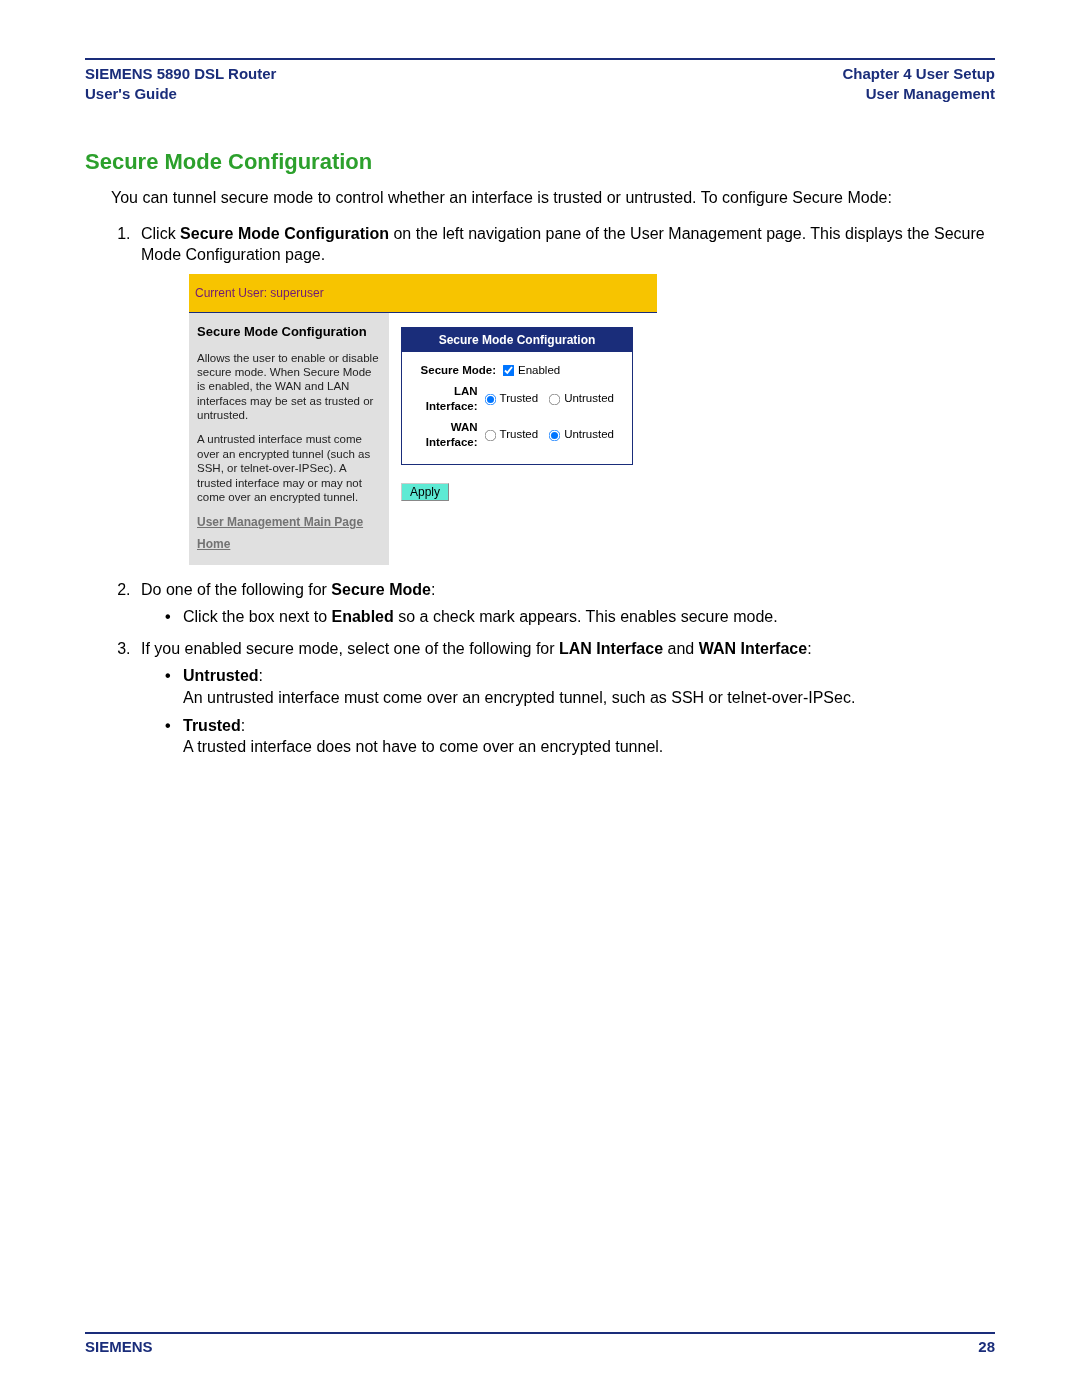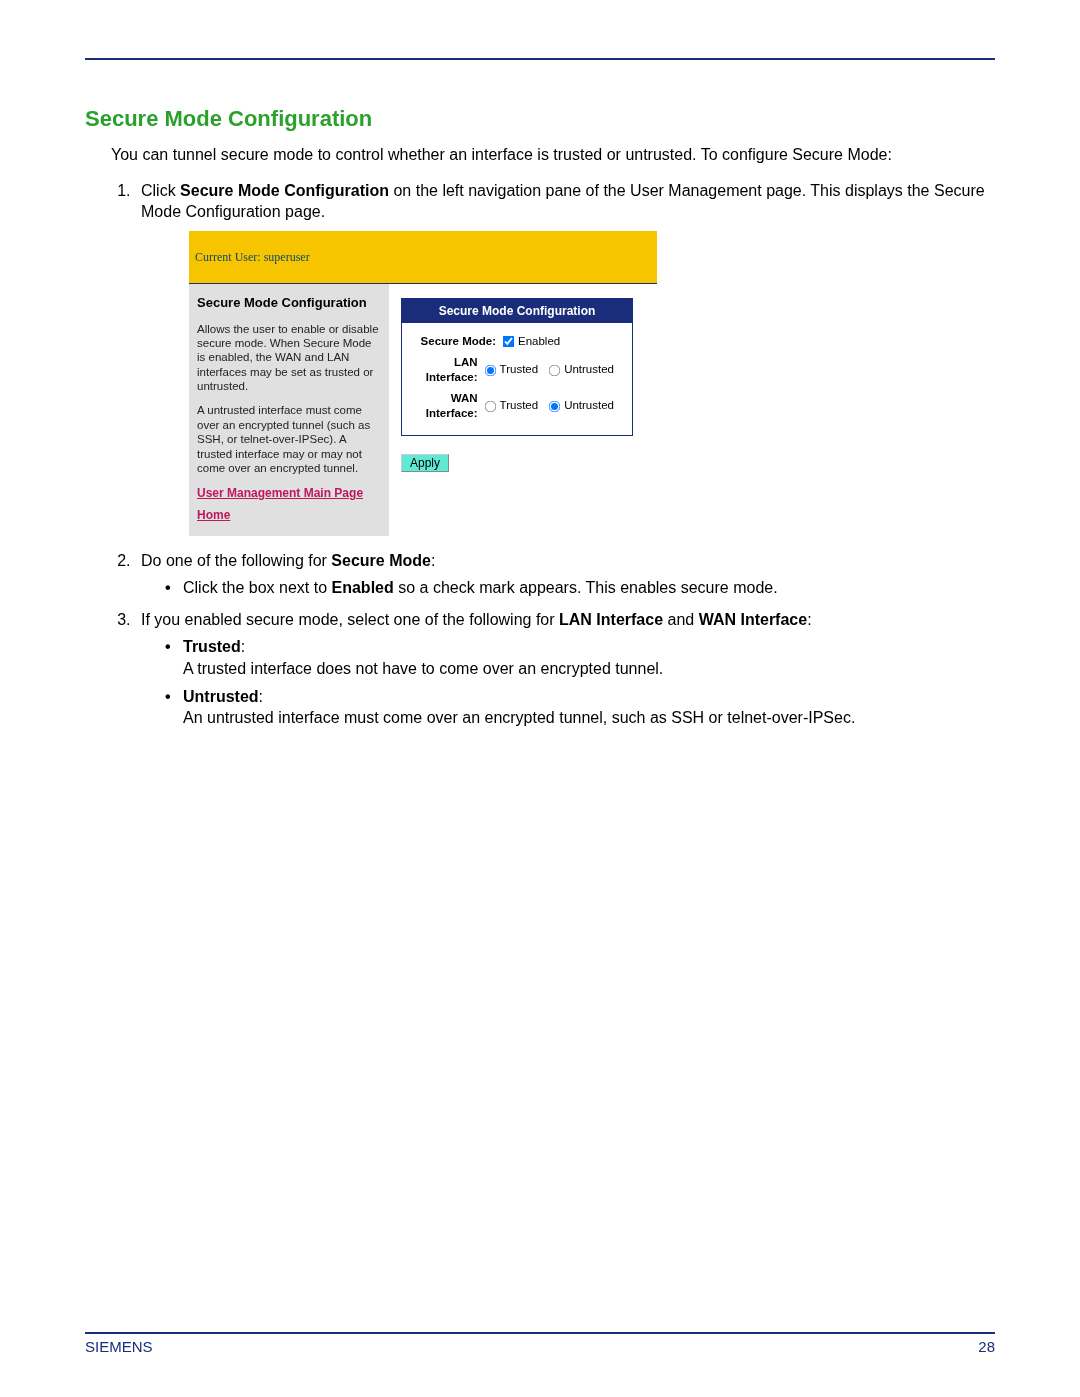--- a/index.html
+++ b/index.html
@@ -77,24 +77,23 @@
   
   .mock {
     width: 468px;
     margin: 8px 0 14px 48px;
     border: 0;
     font-family: Arial, Helvetica, sans-serif;
     font-size: 12px;
   }
   .mock-userbar {
     background: #f7c400;
-    color: #0c4a6e;
-    padding: 18px 6px;
+    color: #701a75;
+    padding: 11px 6px;
     border-bottom: 1px solid #1a2d7a;
-    font-family: Liberation Serif, serif;
   }
   .mock-body {
     display: flex;
   }
   .mock-left {
     width: 200px;
     background: #e0e0e0;
     padding: 10px 8px 12px 8px;
     box-sizing: border-box;
   }
@@ -104,21 +103,21 @@
     margin-bottom: 10px;
     color: #000;
   }
   .mock-left p {
     margin: 0 0 10px 0;
     font-size: 11.5px;
     line-height: 1.25;
     color: #222;
   }
   .mock-left a.link {
-    color: #be185d;
+    color: #737373;
     text-decoration: underline;
     font-weight: bold;
     font-size: 12px;
     display: block;
     margin-top: 6px;
   }
   .mock-right {
     flex: 1;
     background: #fff;
     padding: 14px 12px;
@@ -178,29 +177,39 @@
     bottom: 42px;
   }
   .hr-bottom {
     border-top: 2px solid #1a2d7a;
     margin-bottom: 4px;
   }
   .footer-row {
     display: flex;
     justify-content: space-between;
     color: #1a2d7a;
-    font-weight: normal;
+    font-weight: bold;
     font-size: 15px;
   }
 </style>
 </head>
 <body>
 
 <div class="page">
   <div class="hr-top"></div>
+  <div class="header-row">
+    <div class="header-left">
+      <div>SIEMENS 5890 DSL Router</div>
+      <div>User's Guide</div>
+    </div>
+    <div class="header-right">
+      <div>Chapter 4  User Setup</div>
+      <div>User Management</div>
+    </div>
+  </div>
 
   <div class="section-title">Secure Mode Configuration</div>
 
   <div class="body-text">
     <p>You can tunnel secure mode to control whether an interface is trusted or untrusted. To configure Secure Mode:</p>
   </div>
 
   <ol class="steps">
     <li>
       <span>Click </span><span class="bold">Secure Mode Configuration</span><span> on the left navigation pane of the User Management page. This displays the Secure Mode Configuration page.</span>
@@ -262,26 +271,26 @@
         <li>
           <span>Click the box next to </span><span class="bold">Enabled</span><span> so a check mark appears. This enables secure mode.</span>
         </li>
       </ul>
     </li>
 
     <li>
       <span>If you enabled secure mode, select one of the following for </span><span class="bold">LAN Interface</span><span> and </span><span class="bold">WAN Interface</span><span>:</span>
       <ul class="sub">
         <li>
+          <span class="bold">Untrusted</span>:<br>
+          <span>An untrusted interface must come over an encrypted tunnel, such as SSH or telnet-over-IPSec.</span>
+        </li>
+        <li>
           <span class="bold">Trusted</span>:<br>
           <span>A trusted interface does not have to come over an encrypted tunnel.</span>
-        </li>
-        <li>
-          <span class="bold">Untrusted</span>:<br>
-          <span>An untrusted interface must come over an encrypted tunnel, such as SSH or telnet-over-IPSec.</span>
         </li>
       </ul>
     </li>
   </ol>
 
   <div class="footer">
     <div class="hr-bottom"></div>
     <div class="footer-row">
       <div>SIEMENS</div>
       <div>28</div>

